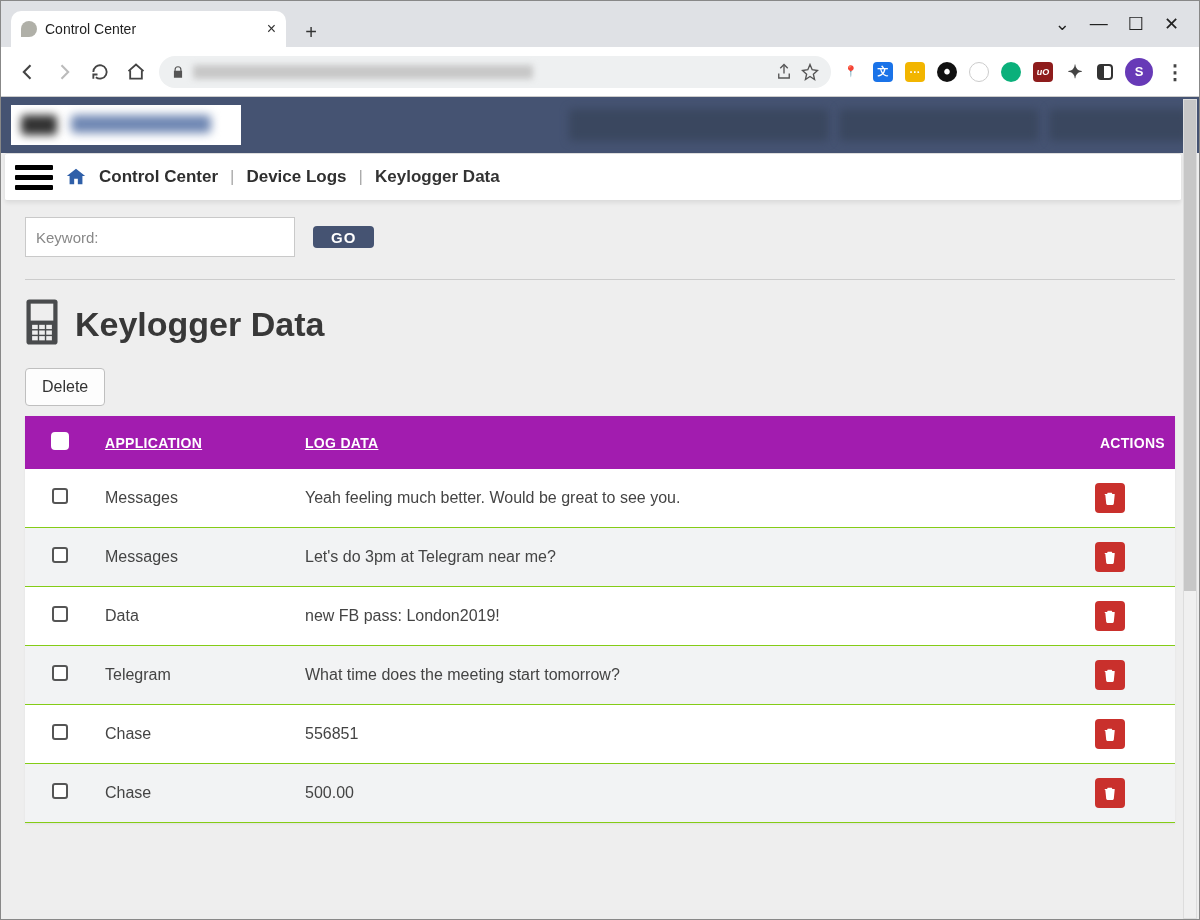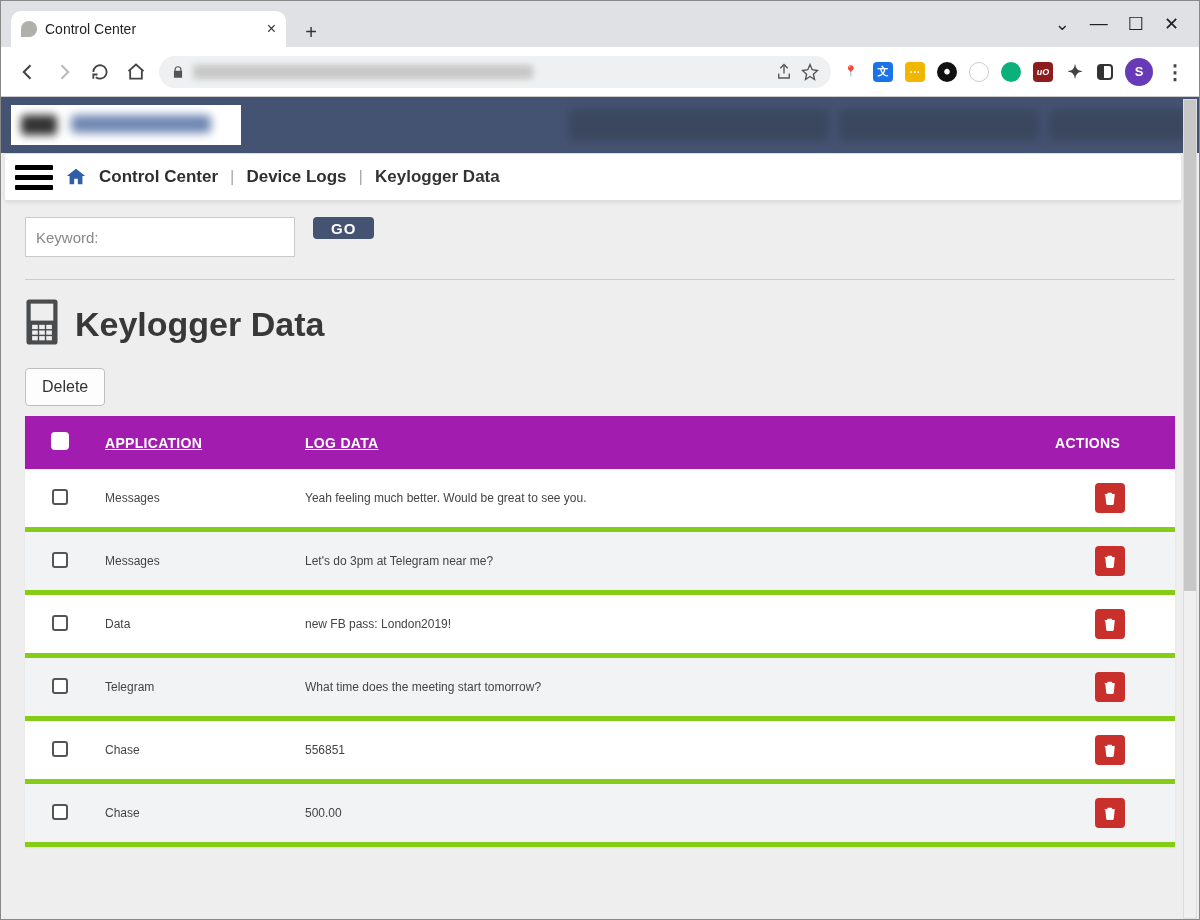--- a/index.html
+++ b/index.html
@@ -45,42 +45,42 @@
   .hamburger { width:38px; display:flex; flex-direction:column; gap:5px; cursor:pointer; }
   .hamburger span { display:block; height:5px; background:#000; border-radius:1px; }
   .home-icon { width:22px; height:22px; }
   .home-icon svg { fill:#2f5fa8; }
   .crumb { font-size:17px; font-weight:600; color:#2f2f2f; }
   .crumb-sep { color:#aaa; font-size:17px; }
   .crumb.current { color:#333; font-weight:700; }
 
   
   .content { padding:16px 24px 24px 24px; }
-  .search-row { display:flex; align-items:flex-start; gap:18px; margin-bottom:22px; }
+  .search-row { display:flex; align-items:center; gap:18px; margin-bottom:22px; }
   .kw-input { width:270px; height:40px; border:1px solid #c9c9c9; background:#fff; padding:0 10px; font-size:15px; color:#333; }
   .kw-input::placeholder { color:#888; }
   .go-btn { height:22px; padding:0 18px; background:#455372; color:#fff; border:none; border-radius:4px; font-size:15px; font-weight:bold; letter-spacing:1px; cursor:pointer; }
 
   hr.divider { border:none; border-top:1px solid #ccc; margin:0 0 18px 0; }
 
   .page-title-row { display:flex; align-items:center; gap:16px; margin-bottom:18px; }
   .phone-icon svg { width:34px; height:48px; fill:#494b4d; }
   .page-title { font-size:34px; font-weight:700; color:#383838; }
 
   .delete-btn { height:38px; padding:0 16px; background:#fdfdfd; border:1px solid #bfbfbf; border-radius:4px; font-size:16px; color:#333; cursor:pointer; margin-bottom:10px; }
 
   
   table.klog { width:100%; border-collapse:collapse; background:#fff; box-shadow:0 1px 2px rgba(0,0,0,0.06); }
   table.klog thead th { background:#a21caf; color:#fff; font-size:14px; font-weight:bold; text-align:left; padding:16px 10px; letter-spacing:.3px; }
   table.klog thead th.center { text-align:center; }
   table.klog thead th.chk { width:70px; text-align:center; }
   table.klog thead th.col-app { width:200px; }
-  table.klog thead th.col-actions { width:130px; text-align:left; }
+  table.klog thead th.col-actions { width:130px; text-align:right; }
   table.klog thead th .ul { text-decoration:underline; cursor:pointer; }
-  table.klog tbody td { padding:14px 10px; font-size:12px; color:#444; border-bottom:5px solid #84cc16; }
+  table.klog tbody td { padding:14px 10px; font-size:16px; color:#444; border-bottom:1px solid #84cc16; }
   table.klog tbody tr:nth-child(even) td { background:#f2f3f4; }
   table.klog tbody td.chk, table.klog tbody td.act { text-align:center; }
   .chkbox { width:16px; height:16px; border:2px solid #555; border-radius:3px; display:inline-block; background:#fff; cursor:pointer; }
   .chkbox.header { background:#fff; border-color:#fff; width:18px; height:18px; border-radius:4px; }
   .trash-btn { width:30px; height:30px; background:#c9302c; border:none; border-radius:4px; cursor:pointer; display:inline-flex; align-items:center; justify-content:center; }
   .trash-btn svg { width:14px; height:16px; fill:#fff; }
 </style>
 </head>
 <body>
 

